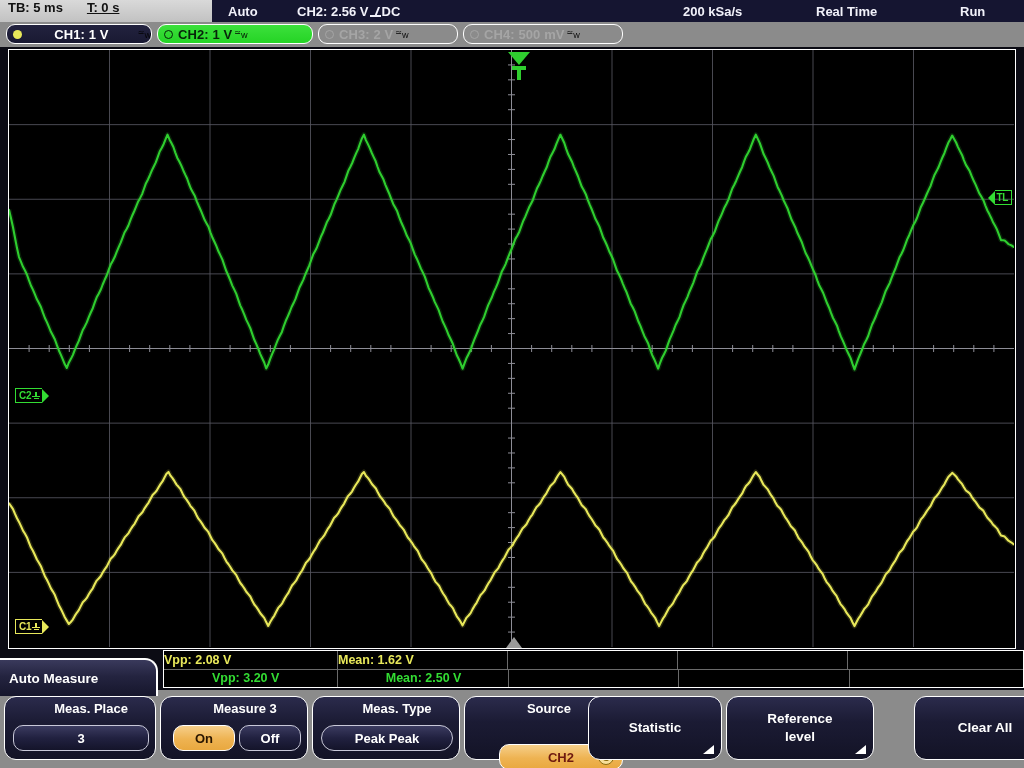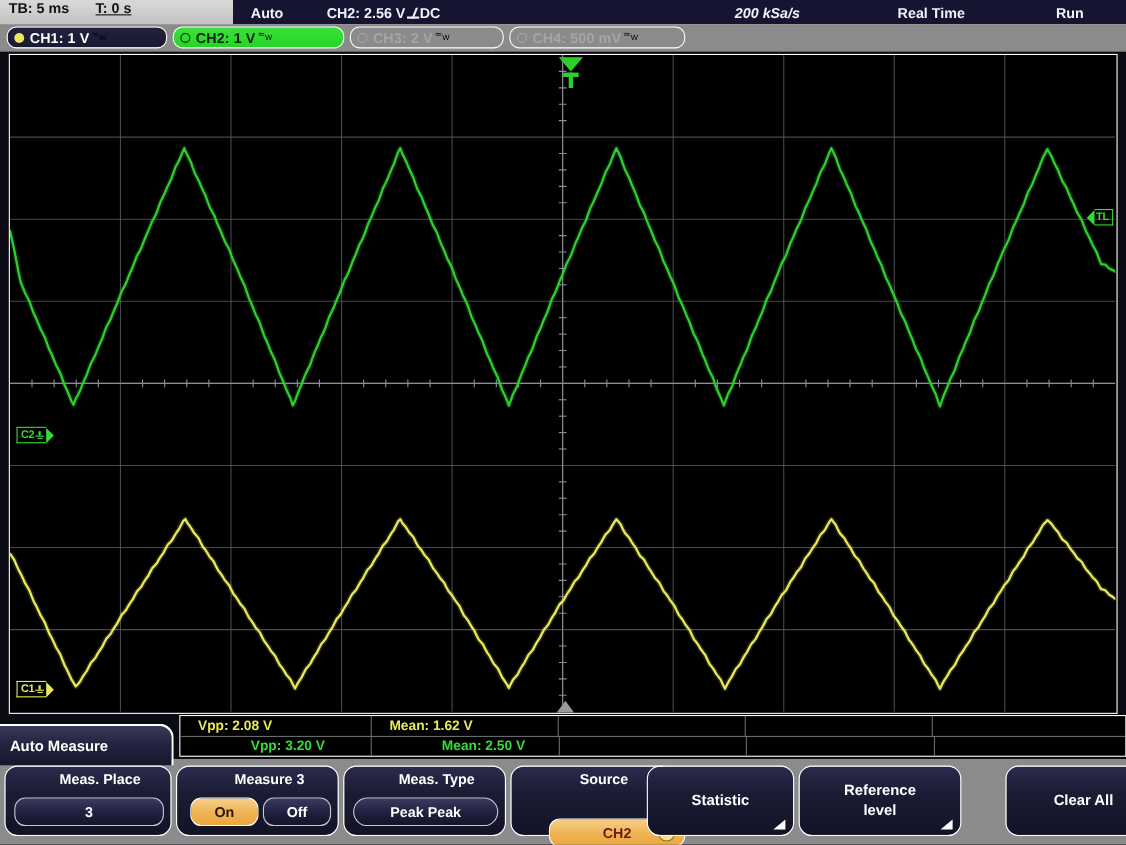--- a/index.html
+++ b/index.html
@@ -23,21 +23,21 @@
     background:#151531;
     border-bottom:2px solid #e8e8f0;
     display:flex;align-items:center;
   }
   .tb-item{color:#111;font-size:13px;font-weight:bold;white-space:nowrap;}
   .tb-item.l1{margin-left:8px;}
   .tb-item.l2{margin-left:24px;text-decoration:underline;}
   .tr-item{color:#f2f2fa;font-size:13px;font-weight:bold;white-space:nowrap;position:absolute;}
   .tr-auto{left:16px;}
   .tr-trig{left:85px;}
-  .tr-rate{left:456px;font-style:italic;}
+  .tr-rate{left:471px;}
   .tr-mode{left:604px;}
   .tr-run{left:748px;}
   .slope-glyph{display:inline-block;width:11px;height:10px;position:relative;vertical-align:-1px;margin:0 1px;}
   .slope-glyph::before{
     content:"";position:absolute;left:0;bottom:0;width:11px;height:1.5px;background:#f2f2fa;
   }
   .slope-glyph::after{
     content:"";position:absolute;left:4px;bottom:0;width:1.5px;height:10px;background:#f2f2fa;
     transform:skewX(-22deg);transform-origin:bottom;
   }
@@ -49,21 +49,21 @@
     border:1.5px solid #ffffff;
     display:flex;align-items:center;box-sizing:border-box;padding-left:6px;
     white-space:nowrap;overflow:hidden;
   }
   .chanbtn .cb-label{font-size:13px;font-weight:bold;letter-spacing:.1px;}
   .chanbtn .bwsym{font-size:8px;margin-left:2px;position:relative;top:-1px;}
   .chanbtn .bwsym sub{font-size:7px;}
   .cb-dot{
     width:9px;height:9px;border-radius:50%;margin-right:5px;flex:0 0 auto;
   }
-  .cb1{left:6px;width:146px;background:linear-gradient(#22223f,#191932);}
+  .cb1{left:6px;width:146px;background:linear-gradient(#22223f,#191932);justify-content:space-between;}
   .cb1 .cb-label{color:#ffffff;}
   .cb1 .cb-dot{background:#e8e85a;}
   .cb2{left:157px;width:156px;background:linear-gradient(#3ce03c,#25d425);}
   .cb2 .cb-label{color:#07240a;}
   .cb2 .cb-dot{background:transparent;border:1.6px solid #07240a;box-sizing:border-box;}
   .cb3{left:318px;width:140px;background:#8b8b8b;}
   .cb3 .cb-label{color:#a5a5a5;}
   .cb3 .cb-dot{background:transparent;border:1.6px solid #a5a5a5;box-sizing:border-box;}
   .cb4{left:463px;width:160px;background:#8b8b8b;}
   .cb4 .cb-label{color:#a5a5a5;}
@@ -132,21 +132,21 @@
   
   .meas-table{
     position:absolute;left:163px;top:650px;width:861px;height:38px;
     background:#000;border:1.5px solid #ffffff;box-sizing:border-box;
     display:flex;flex-direction:column;
   }
   .meas-row{display:flex;height:18px;flex:1 1 auto;}
   .meas-row.r1{border-bottom:1px solid #6a6a6a;}
   .meas-cell{
     box-sizing:border-box;border-right:1px solid #6a6a6a;
-    font-size:12.5px;font-weight:bold;display:flex;align-items:center;padding-left:16px;
+    font-size:12.5px;font-weight:bold;display:flex;align-items:center;padding-left:0;
     white-space:nowrap;
   }
   .meas-cell:last-child{border-right:none;}
   .mc-w1{width:174px;} .mc-w2{width:170px;} .mc-w3{width:170px;}
   .mc-w4{width:170px;} .mc-w5{width:173px;}
   .row-ch1 .meas-cell{color:#e8e85a;}
   .row-ch2 .meas-cell{color:#33dd33;margin-left:48px;}
 
   
   .menubar{position:absolute;left:0;top:690px;width:1024px;height:78px;background:#8b8b8b;}

